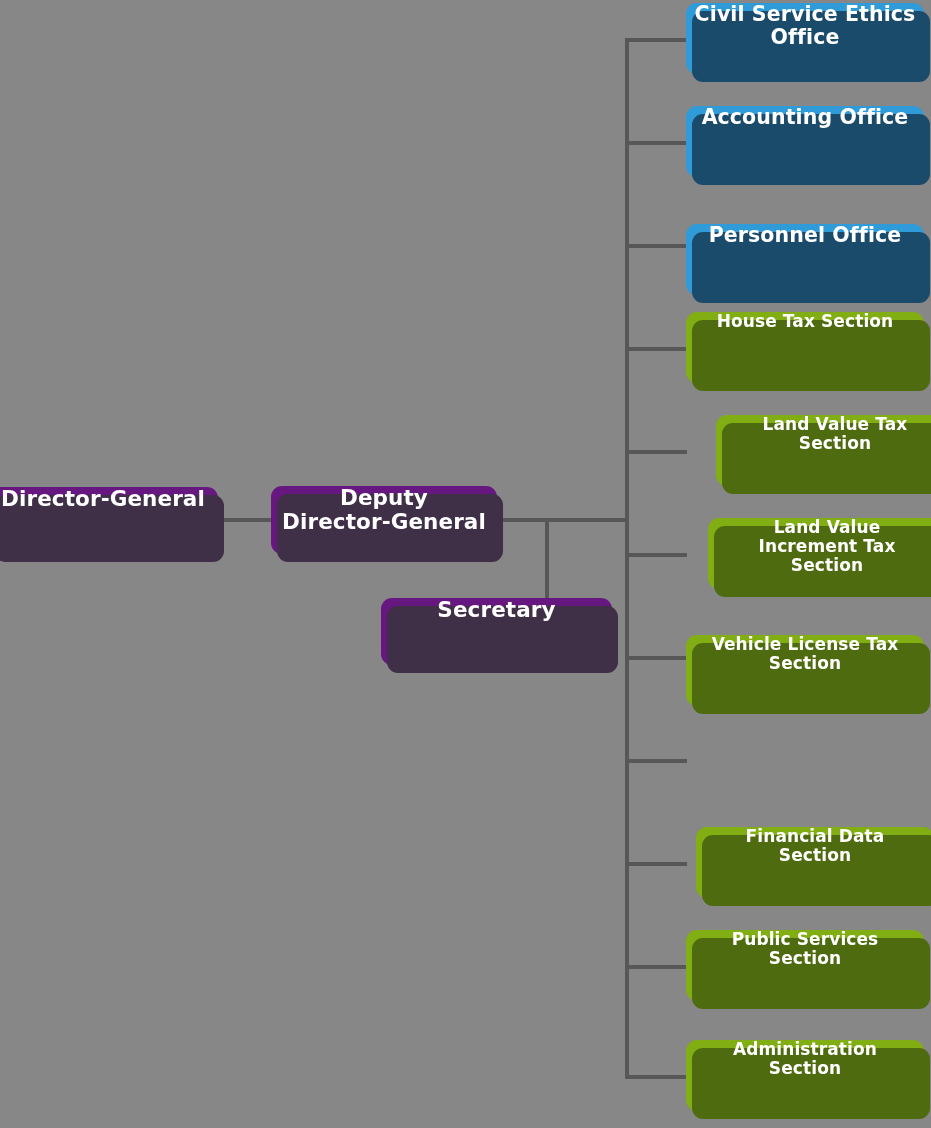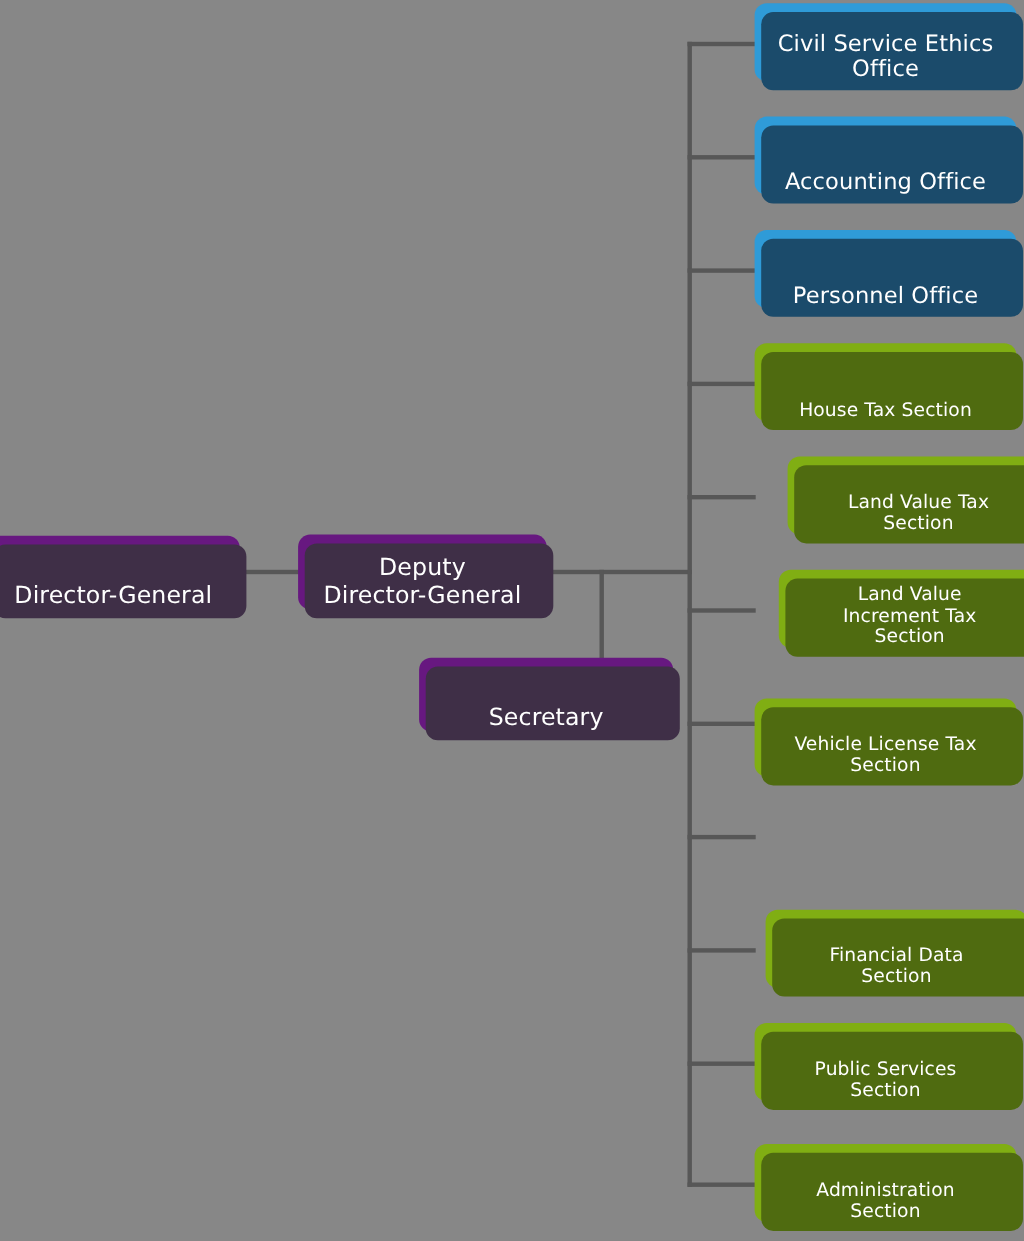--- a/index.html
+++ b/index.html
@@ -27,25 +27,25 @@
   }
   .line-h { height: 4px; }
   .line-v { width: 4px; }
 
   
   .node {
     position: absolute;
     box-sizing: border-box;
     border-radius: 11px;
     display: flex;
-    align-items: flex-end;
+    align-items: flex-start;
     justify-content: center;
     text-align: center;
     color: #ffffff;
-    font-weight: normal;
+    font-weight: bold;
     line-height: 1.13;
     letter-spacing: 0.1px;
     z-index: 5;
   }
   
   .node::before {
     content: "";
     position: absolute;
     left: 6px;
     top: 8px;
@@ -111,21 +111,21 @@
 
   <div class="node blue" style="left:686px; top:3px; width:238px; height:71px;">
     <span class="label">Civil Service Ethics
 Office</span>
   </div>
 
   <div class="node blue" style="left:686px; top:106px; width:238px; height:71px;">
     <span class="label">Accounting  Office</span>
   </div>
 
-  <div class="node blue" style="left:686px; top:209px; width:238px; height:71px;">
+  <div class="node blue" style="left:686px; top:224px; width:238px; height:71px;">
     <span class="label">Personnel Office</span>
   </div>
 
   <div class="node green" style="left:686px; top:312px; width:238px; height:71px;">
     <span class="label">House Tax Section</span>
   </div>
 
   <div class="node green" style="left:686px; top:415px; width:238px; height:71px;margin-left:30px;">
     <span class="label">Land Value Tax
 Section</span>

